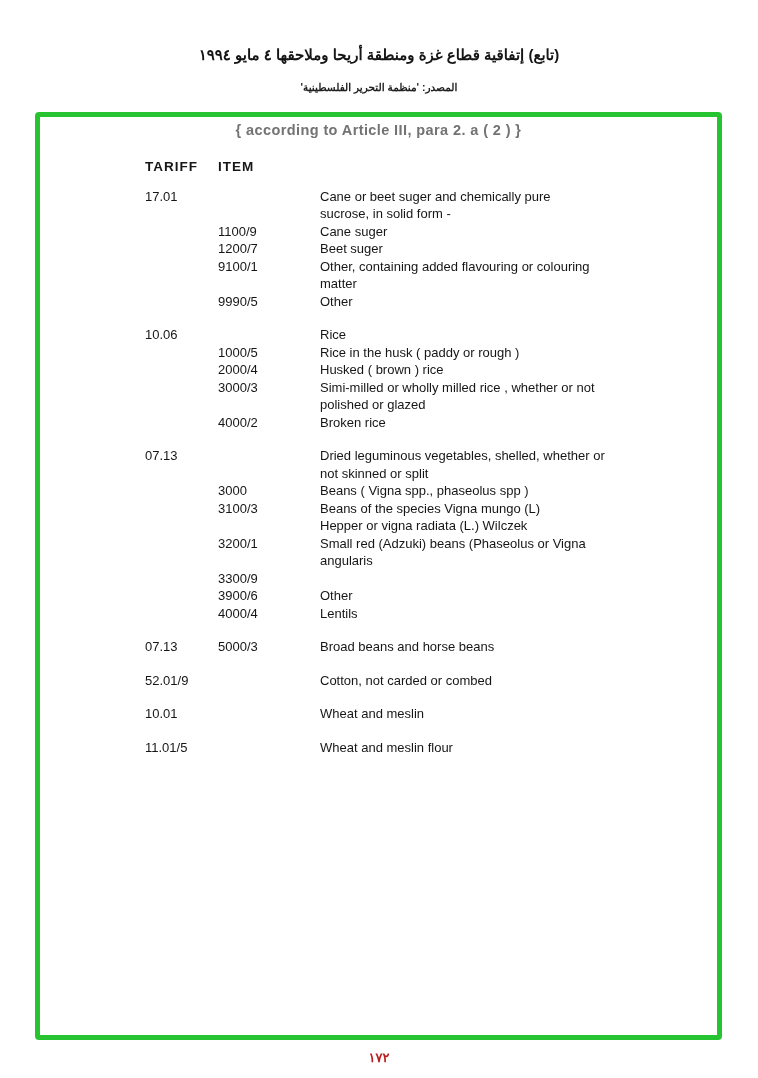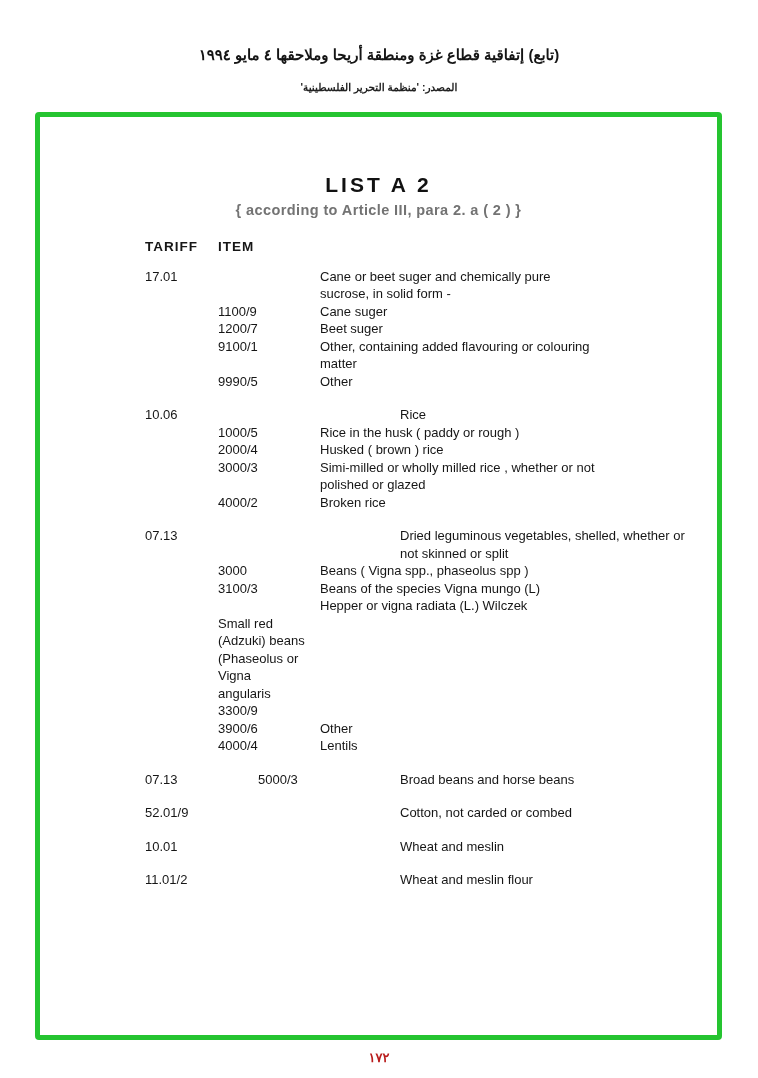--- a/index.html
+++ b/index.html
@@ -77,21 +77,20 @@
   }
   .th.desc {
     letter-spacing: 1.6px;
   }
   .row {
     display: grid;
     grid-template-columns: 73px 102px 345px;
   }
   .row.gap {
     margin-top: 16px;
-    gap: 40px;
   }
   .cell {
     line-height: 17.5px;
     color: #161616;
   }
   .cell.desc {
     white-space: pre-line;
   }
   .footer {
     position: absolute;
@@ -109,21 +108,20 @@
 <body>
 
 <div class="page">
 
   <div class="top-header">
     <div class="ar-title">(تابع) إتفاقية قطاع غزة ومنطقة أريحا وملاحقها ٤ مايو ١٩٩٤</div>
     <div class="ar-source">المصدر:  'منظمة التحرير الفلسطينية'</div>
   </div>
 
   <div class="green-box">
-    <div class="doc-title">LIST  A 2</div>
     <div class="doc-subtitle">{ according to  Article  III,  para  2. a ( 2 )  }</div>
 
     <div class="tariff-table">
       <div class="thead">
         <div class="cell th tariff">TARIFF</div>
         <div class="cell th item">ITEM</div>
       </div>
       <div class="tbody">
           <div class="row">
             <div class="cell tariff">17.01</div>
@@ -190,20 +188,21 @@
             <div class="cell desc">Beans  ( Vigna spp., phaseolus spp )</div>
           </div>
           <div class="row">
             <div class="cell tariff"></div>
             <div class="cell item">3100/3</div>
             <div class="cell desc">Beans of the species Vigna mungo (L)
 Hepper or vigna radiata (L.) Wilczek</div>
           </div>
           <div class="row">
             <div class="cell tariff"></div>
+            <div class="cell item">3200/1</div>
             <div class="cell desc">Small red (Adzuki) beans (Phaseolus or Vigna
 angularis</div>
           </div>
           <div class="row">
             <div class="cell tariff"></div>
             <div class="cell item">3300/9</div>
           </div>
           <div class="row">
             <div class="cell tariff"></div>
             <div class="cell item">3900/6</div>
@@ -223,21 +222,21 @@
             <div class="cell tariff">52.01/9</div>
             <div class="cell item"></div>
             <div class="cell desc">Cotton, not carded or combed</div>
           </div>
           <div class="row gap">
             <div class="cell tariff">10.01</div>
             <div class="cell item"></div>
             <div class="cell desc">Wheat and meslin</div>
           </div>
           <div class="row gap">
-            <div class="cell tariff">11.01/2</div>
+            <div class="cell tariff">11.01/5</div>
             <div class="cell item"></div>
             <div class="cell desc">Wheat and meslin flour</div>
           </div>
         </div>
     </div>
   </div>
 
   <div class="footer">
     <span>١٧٢</span>
   </div>

